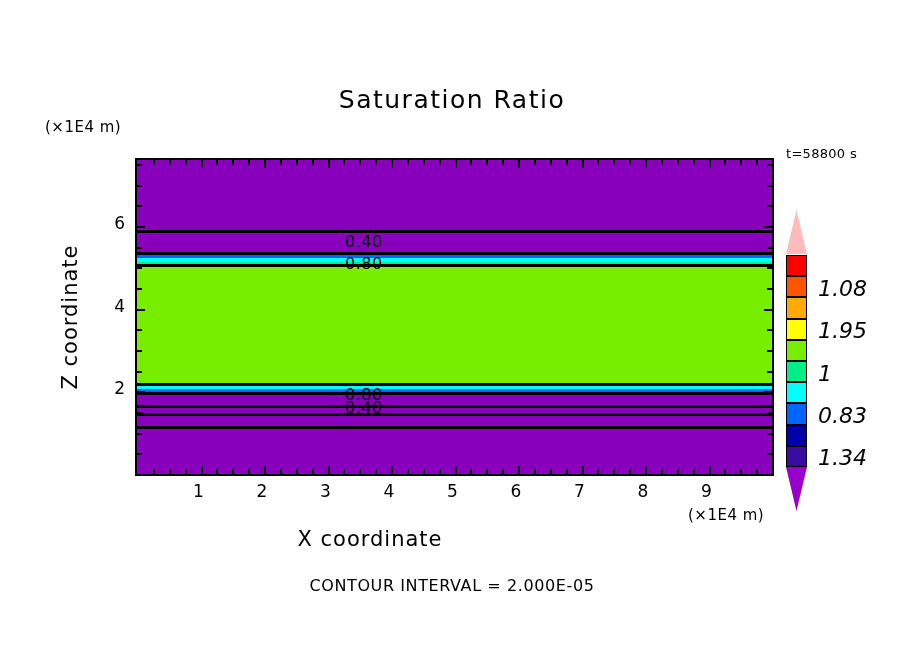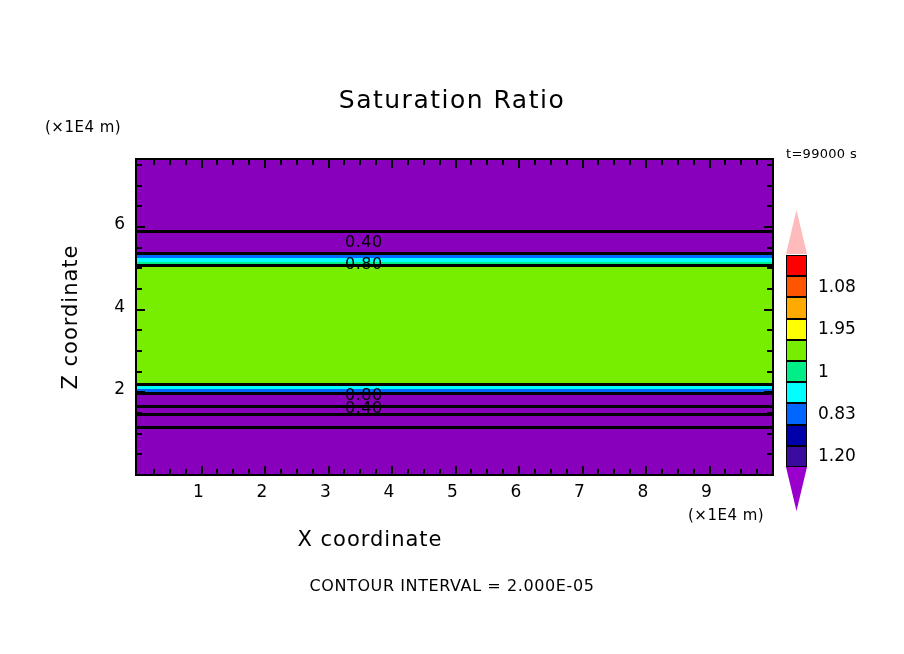--- a/index.html
+++ b/index.html
@@ -82,30 +82,31 @@
     position:absolute;font-size:16px;color:#000;
     font-family:"DejaVu Sans","Liberation Sans",sans-serif;
     letter-spacing:.5px;white-space:nowrap;
   }
 
   
   #colorbar{left:786px;top:255px;width:21px;height:212px;}
   .cbar-seg{position:absolute;left:0;width:21px;border:1.5px solid #000;box-sizing:border-box;}
   .cbar-cap{position:absolute;left:0;width:21px;height:44px;}
   .cbarlabel{
-    position:absolute;left:818px;font-size:17px;margin-top:-11px;
-    font-family:"DejaVu Sans","Liberation Sans",sans-serif;
+    position:absolute;left:818px;font-size:22px;margin-top:-11px;
+    font-family:"DejaVu Sans","Liberation Sans",sans-serif;
+    font-style:italic;
   }
 </style>
 </head>
 <body>
 
 <div class="abs" id="plot-title">Saturation Ratio</div>
 <div class="abs" id="y-unit-label">(×1E4 m)</div>
-<div class="abs" id="time-annotation">t=99000 s</div>
+<div class="abs" id="time-annotation">t=58800 s</div>
 
 <div class="abs" id="plot-frame">
   <div id="field-layers">
       <div class="band" style="top: 0px; height: 92.9605px; background: rgb(136, 0, 187);"></div>
       <div class="band" style="top: 92.9605px; height: 2.06579px; background: rgb(0, 0, 170);"></div>
       <div class="band" style="top: 95.0263px; height: 3.30526px; background: rgb(0, 102, 255);"></div>
       <div class="band" style="top: 98.3316px; height: 3.30526px; background: rgb(0, 255, 255);"></div>
       <div class="band" style="top: 101.637px; height: 3.30526px; background: rgb(0, 238, 136);"></div>
       <div class="band" style="top: 104.942px; height: 118.989px; background: rgb(119, 238, 0);"></div>
       <div class="band" style="top: 223.932px; height: 2.47895px; background: rgb(0, 238, 136);"></div>
@@ -279,14 +280,14 @@
     <div class="cbar-cap" style="top: -45px; background: rgb(255, 187, 187); clip-path: polygon(50% 0%, 100% 100%, 0% 100%);"></div>
     <div class="cbar-cap" style="top: -45px; background: rgb(0, 0, 0); clip-path: polygon(50% 0%, 100% 100%, 0% 100%); z-index: -1; transform: scale(1.14); transform-origin: center bottom;"></div>
     <div class="cbar-cap" style="top: 212px; background: rgb(153, 0, 204); clip-path: polygon(0% 0%, 100% 0%, 50% 100%);"></div>
     <div class="cbar-cap" style="top: 212px; background: rgb(0, 0, 0); clip-path: polygon(0% 0%, 100% 0%, 50% 100%); z-index: -1; transform: scale(1.14); transform-origin: center top;"></div>
   </div>
 <div id="colorbar-labels">
     <div class="cbarlabel" style="top: 286.8px;">1.08</div>
     <div class="cbarlabel" style="top: 329.2px;">1.95</div>
     <div class="cbarlabel" style="top: 371.6px;">1</div>
     <div class="cbarlabel" style="top: 414px;">0.83</div>
-    <div class="cbarlabel" style="top: 456.4px;">1.20</div>
+    <div class="cbarlabel" style="top: 456.4px;">1.34</div>
   </div>
 
 </body></html>

